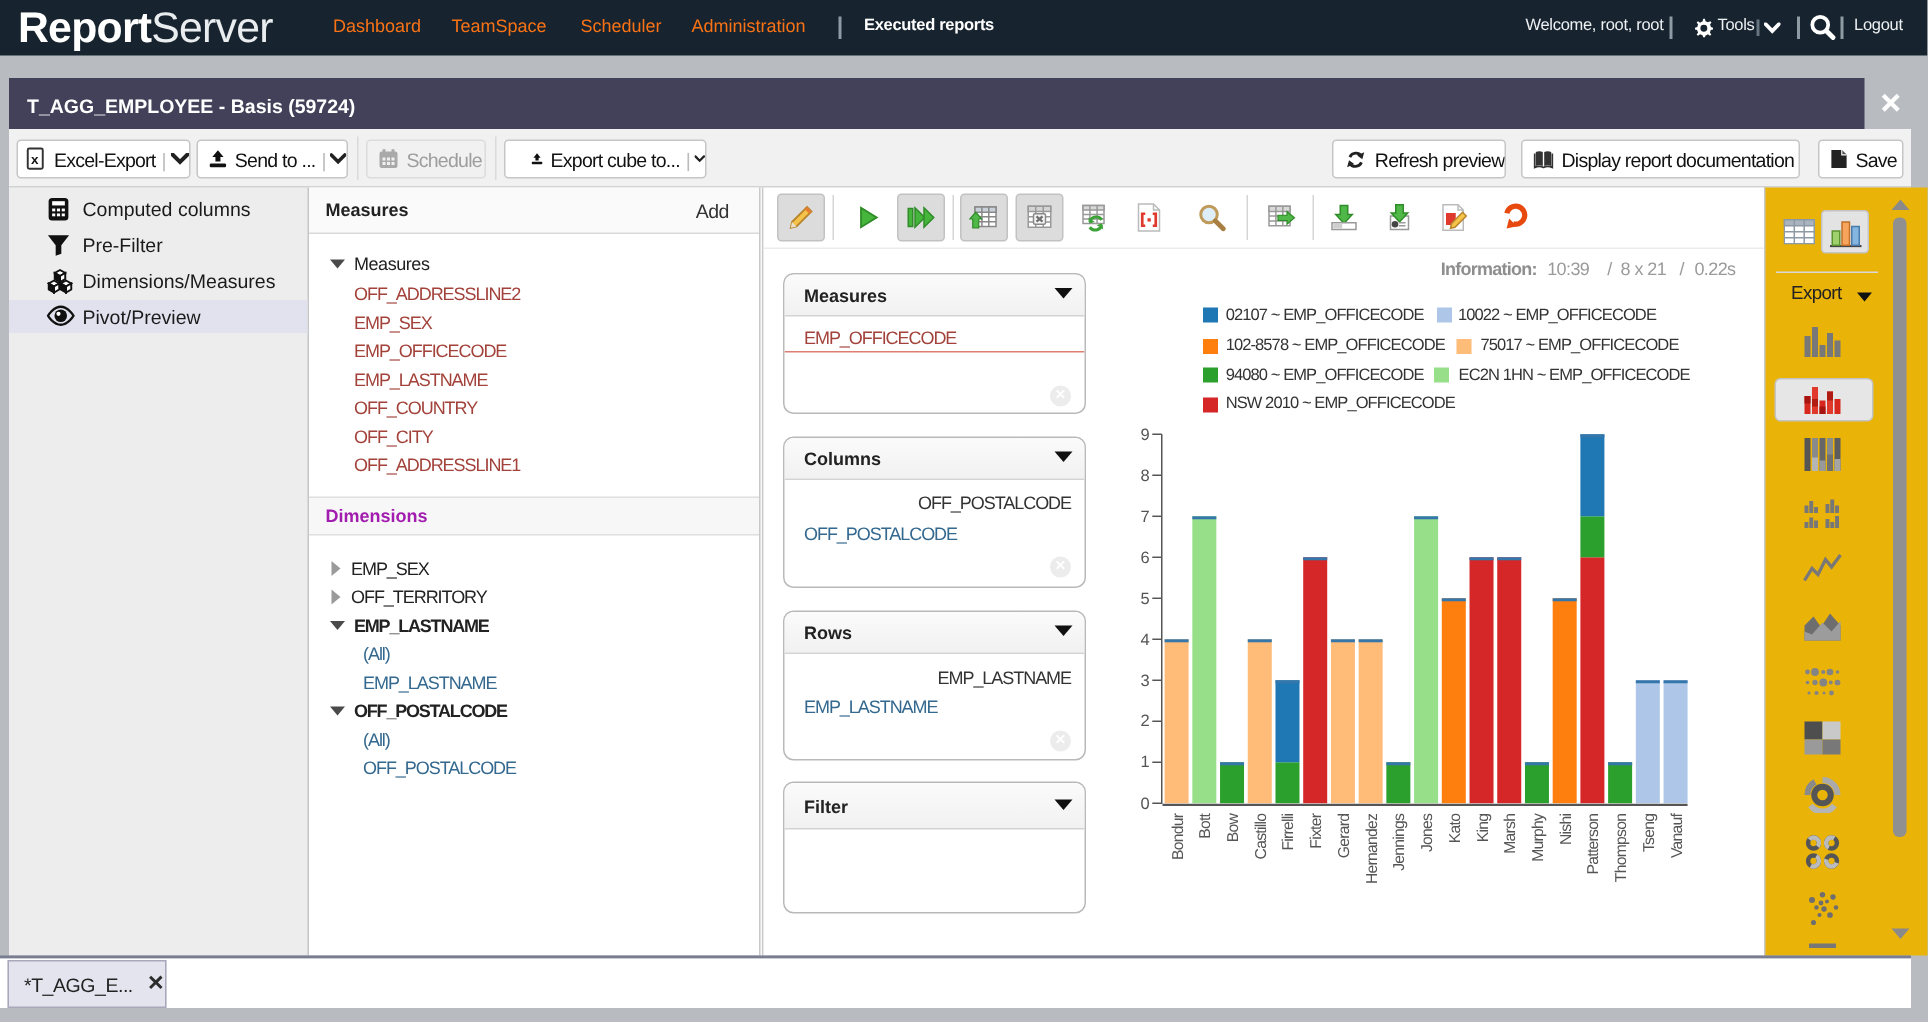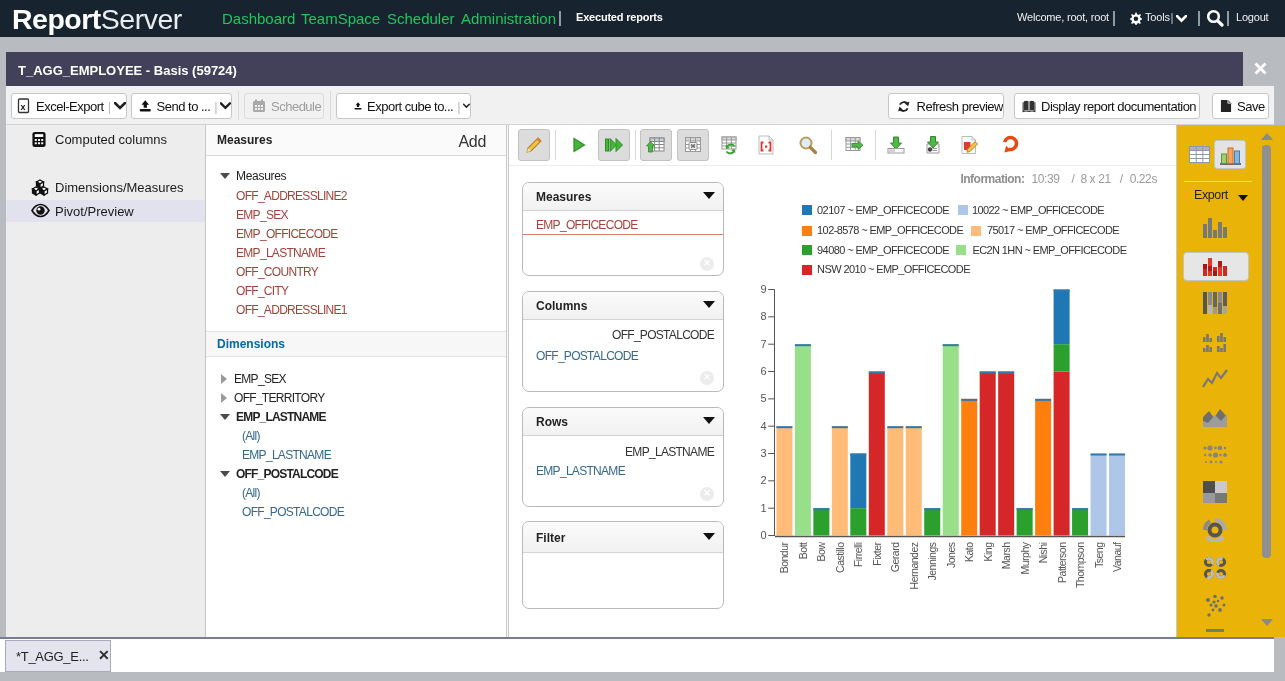--- a/index.html
+++ b/index.html
@@ -4,21 +4,21 @@
 <style>
 * { margin:0; padding:0; box-sizing:border-box; }
 html,body { width:1285px; height:681px; }
 body { background:#b8bcc0; font-family:"Liberation Sans", sans-serif; position:relative; overflow:hidden; }
 
 
 #topbar { position:absolute; left:0; top:0; width:1285px; height:37px; background:#17232e; }
 #logo { position:absolute; left:12px; top:3px; font-size:28.5px; color:#fff; letter-spacing:-0.5px; }
 #logo b { font-weight:bold; }
 #logo span { font-weight:normal; color:#e9edef; }
-.nav { position:absolute; top:10px; font-size:15px; color:#22c55e; }
+.nav { position:absolute; top:10px; font-size:12px; color:#f97316; }
 .hot { position:absolute; top:11px; font-size:11px; font-weight:bold; color:#fff; letter-spacing:-0.2px; }
 .rnav { position:absolute; top:11px; font-size:11px; color:#eef1f3; letter-spacing:-0.2px; }
 
 
 #titlebar { position:absolute; left:6px; top:52px; width:1237px; height:34px; background:#424159; }
 #titlebar .t { position:absolute; left:12px; top:1.5px; line-height:34px; color:#fff; font-weight:bold; font-size:13px; }
 #titlebar .x { position:absolute; left:1240px; top:0; width:28px; line-height:33px; color:#fff; font-weight:bold; font-size:16px; text-align:center;}
 
 #toolbar { position:absolute; left:6px; top:86px; width:1268px; height:39px; background:#f1f1f1; border-bottom:1px solid #d2d2d2; }
 .tbtn { position:absolute; top:7px; height:26px; background:#fff; border:1px solid #c6c6c6; border-radius:3px; font-size:13px; letter-spacing:-0.5px; color:#111; display:flex; align-items:center; white-space:nowrap; overflow:hidden; }
@@ -29,23 +29,23 @@
 #leftmenu { position:absolute; left:6px; top:125px; width:200px; height:512px; background:#ededed; border-right:1px solid #c6c6c6; }
 .lmrow { position:absolute; left:0; width:199px; height:24px; font-size:13px; color:#1a1a1a; }
 .lmrow .txt { position:absolute; left:49px; top:4px; }
 .lmrow svg { position:absolute; left:25px; top:3px; }
 .lmrow.sel { background:#e2e2ef; height:22px; }
 
 
 #treepanel { position:absolute; left:206px; top:125px; width:300px; height:512px; background:#fff; overflow:hidden; }
 #treepanel .hd1 { position:absolute; left:0; top:0; width:300px; height:31px; background:#fafafa; border-bottom:1px solid #d9d9d9; }
 #treepanel .hd1 .a { position:absolute; left:11px; top:8px; font-weight:bold; font-size:12px; color:#222; }
-#treepanel .hd1 .b { position:absolute; right:20px; top:8px; font-size:16px; color:#333; letter-spacing:-0.3px; }
+#treepanel .hd1 .b { position:absolute; right:20px; top:8px; font-size:13px; color:#333; letter-spacing:-0.3px; }
 #treepanel .hd2 { position:absolute; left:0; top:206px; width:300px; height:26px; background:#f7f7f7; border-top:1px solid #e0e0e0; border-bottom:1px solid #e0e0e0; }
-#treepanel .hd2 .a { position:absolute; left:11px; top:5px; font-weight:bold; font-size:12px; color:#0369a1; }
+#treepanel .hd2 .a { position:absolute; left:11px; top:5px; font-weight:bold; font-size:12px; color:#a21caf; }
 .trow { position:absolute; font-size:12px; letter-spacing:-0.7px; color:#222; white-space:nowrap; }
 .trow.red { color:#a2423a; }
 .trow.blue { color:#33688f; }
 .trow.b { font-weight:bold; letter-spacing:-0.8px; }
 .tri-d { display:inline-block; width:0; height:0; border-left:5px solid transparent; border-right:5px solid transparent; border-top:6px solid #4a4a4a; margin-right:6px; vertical-align:1px;}
 .tri-r { display:inline-block; width:0; height:0; border-top:5px solid transparent; border-bottom:5px solid transparent; border-left:6px solid #9a9a9a; margin-right:7px; vertical-align:-1px;}
 
 
 #splitter { position:absolute; left:506px; top:125px; width:3px; height:512px; background:#f8f8f8; border-left:1px solid #c9c9c9; border-right:1px solid #c9c9c9; }
 
@@ -214,20 +214,26 @@
         <g fill="#fff">
           <rect x="4" y="8" width="2.2" height="2"></rect>
           <rect x="7.4" y="8" width="2.2" height="2"></rect>
           <rect x="10.8" y="8" width="2.2" height="2"></rect>
           <rect x="4" y="11.5" width="2.2" height="2"></rect>
           <rect x="7.4" y="11.5" width="2.2" height="2"></rect>
           <rect x="10.8" y="11.5" width="2.2" height="2"></rect>
         </g>
       </svg>
     <span class="txt">Computed columns</span>
+  </div>
+  <div class="lmrow" style="top:27px;">
+    <svg width="16" height="17" viewBox="0 0 17 17">
+        <path d="M1 1.5 L16 1.5 L10.5 8.5 L10.5 14.5 L6.5 16 L6.5 8.5 Z" fill="#111"></path>
+      </svg>
+    <span class="txt">Pre-Filter</span>
   </div>
   <div class="lmrow" style="top:51px;">
     <svg width="18" height="17" viewBox="0 0 18 17">
         <g stroke="#111" stroke-width="1.3" fill="#fff">
           <path d="M9 1 L12.5 3 L9 5 L5.5 3 Z"></path>
           <path d="M5.5 3 L5.5 7 L9 9 L9 5 Z" fill="#111"></path>
           <path d="M12.5 3 L12.5 7 L9 9 L9 5 Z"></path>
           <path d="M5 8 L8.5 10 L5 12 L1.5 10 Z"></path>
           <path d="M1.5 10 L1.5 14 L5 16 L5 12 Z" fill="#111"></path>
           <path d="M8.5 10 L8.5 14 L5 16 L5 12 Z"></path>

